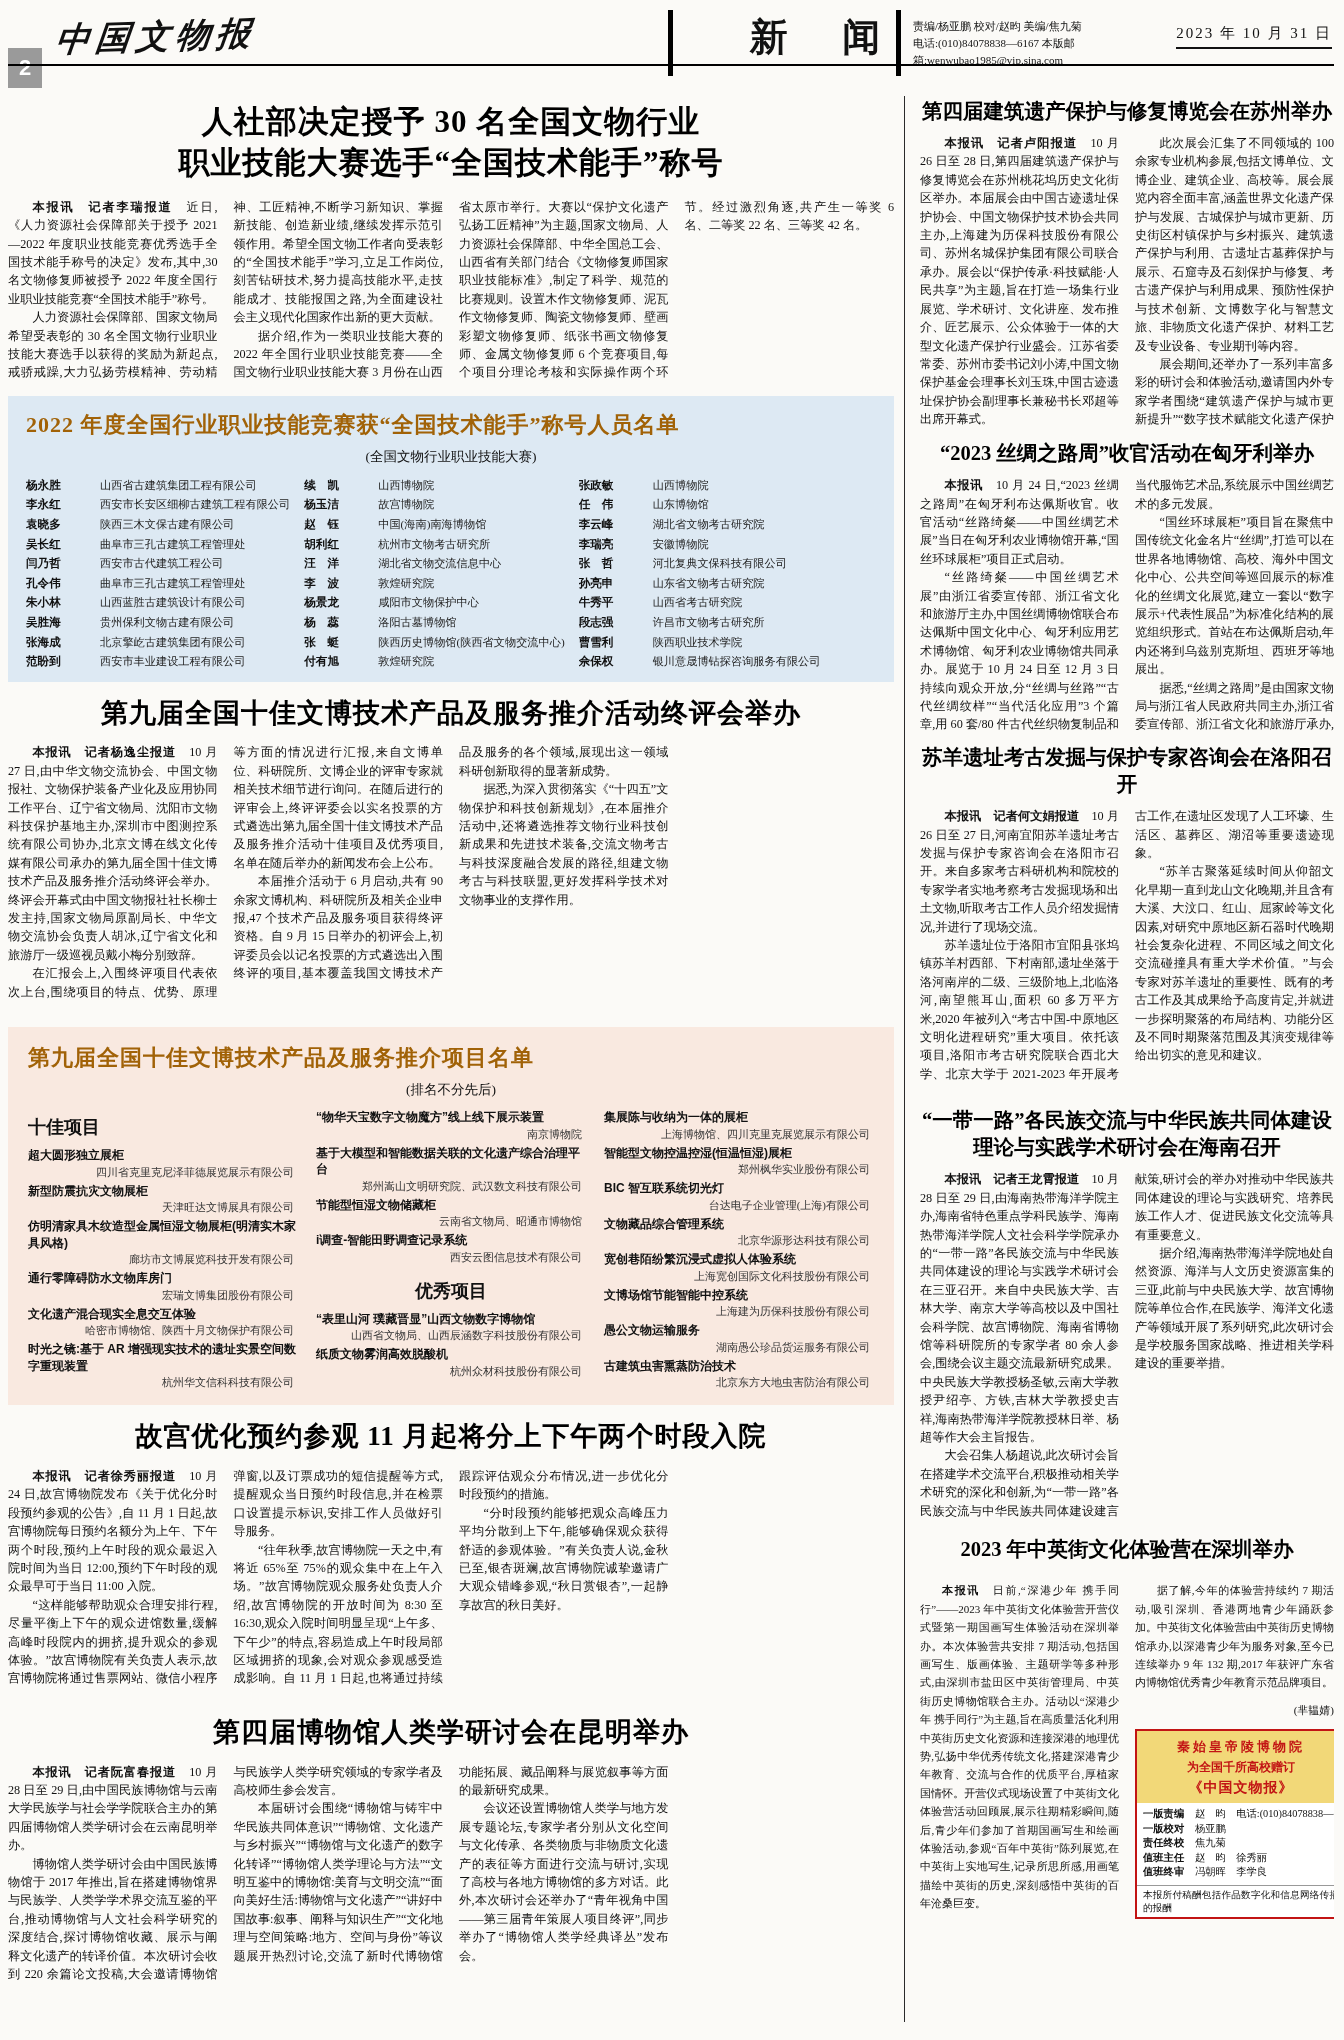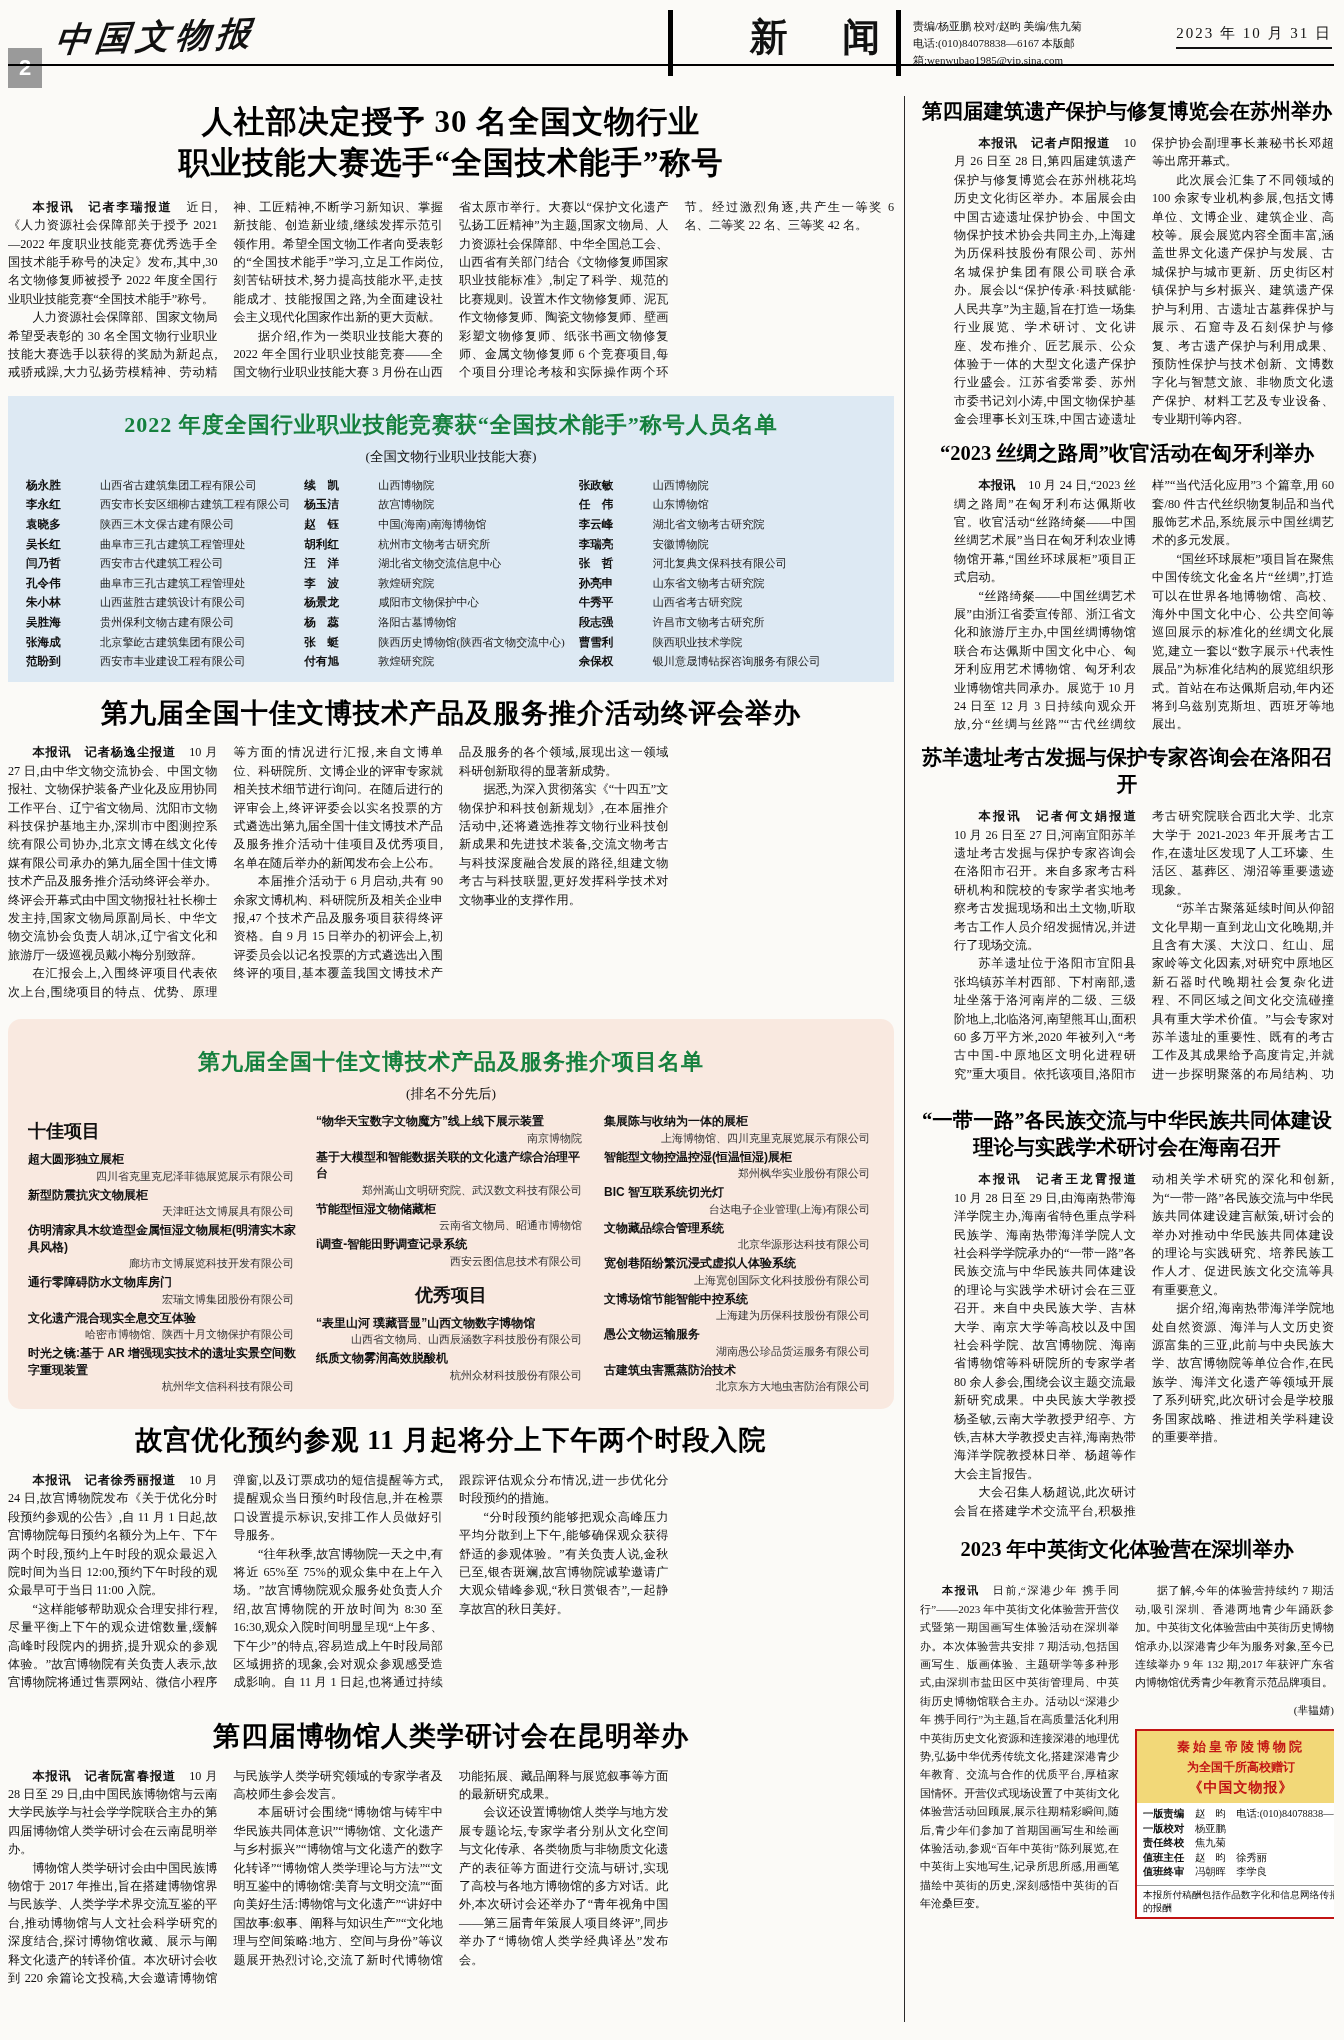--- a/index.html
+++ b/index.html
@@ -36,37 +36,37 @@
   .rightcol{ position:absolute; left:912px; top:0; width:414px; }
 
   
   .article{ margin-bottom:10px; }
   .headline{ text-align:center; font-weight:900; color:#000; line-height:1.32; letter-spacing:1px; }
   .headline.h-main{ font-size:31px; margin:6px 0 14px; }
   .headline.h-big{ font-size:27px; margin:10px 0 12px; }
   .headline.h-side{ font-size:20.5px; margin:2px 0 9px; letter-spacing:0; }
   .body{ column-fill:auto; overflow:hidden; text-align:justify; }
   .cols4{ column-count:4; column-gap:16px; }
-  .cols2{ column-count:2; column-gap:16px;margin-left:34px; }
+  .cols2{ column-count:2; column-gap:16px; }
   .body p{ font-size:12.2px; line-height:18.4px; text-indent:2em; }
   .body p b.lead{ font-weight:bold; }
 
   
   .namebox{ background:#dde9f3; padding:14px 18px 10px; margin:4px 0 14px; }
-  .boxtitle{ text-align:center; font-weight:900; font-size:22px; letter-spacing:1px; color:#15803d; }
+  .boxtitle{ text-align:left; font-weight:900; font-size:22px; letter-spacing:1px; color:#a16207; }
   .boxsub{ text-align:center; font-size:13.5px; margin:8px 0 10px; }
   .nb-cols{ display:flex; gap:14px; }
   .nb-col{ flex:1; }
   .nb-col.w1{ flex:0 0 255px; } .nb-col.w2{ flex:0 0 250px; } .nb-col.w3{ flex:1; }
   .entry{ font-size:11.6px; line-height:19.6px; white-space:nowrap; overflow:hidden; }
   .entry .nm{ display:inline-block; min-width:46px; font-weight:bold; }
   .entry .un{ color:#222; font-size:11.2px;padding-left:28px; }
 
   
-  .projbox{ background:#f9e9e0; padding:28px 20px 12px; margin:14px 0 14px;border-radius:13px; }
+  .projbox{ background:#f9e9e0; padding:16px 20px 12px; margin:22px 0 14px; }
   .pb-cols{ display:flex; gap:18px; margin-top:10px; }
   .pb-col{ flex:1; }
   .pitem{ margin-bottom:3px; }
   .pname{ font-family:"Liberation Sans","DejaVu Sans",sans-serif; font-weight:bold;
           font-size:12px; line-height:16.5px; color:#111; }
   .pcomp{ font-size:11px; line-height:16px; color:#333; text-align:right; padding-right:4px; }
   .phead{ font-family:Liberation Mono, monospace; font-weight:900; font-size:18px;
           margin:6px 0 8px; }
   .phead.center{ text-align:center; margin-top:14px; }
 

